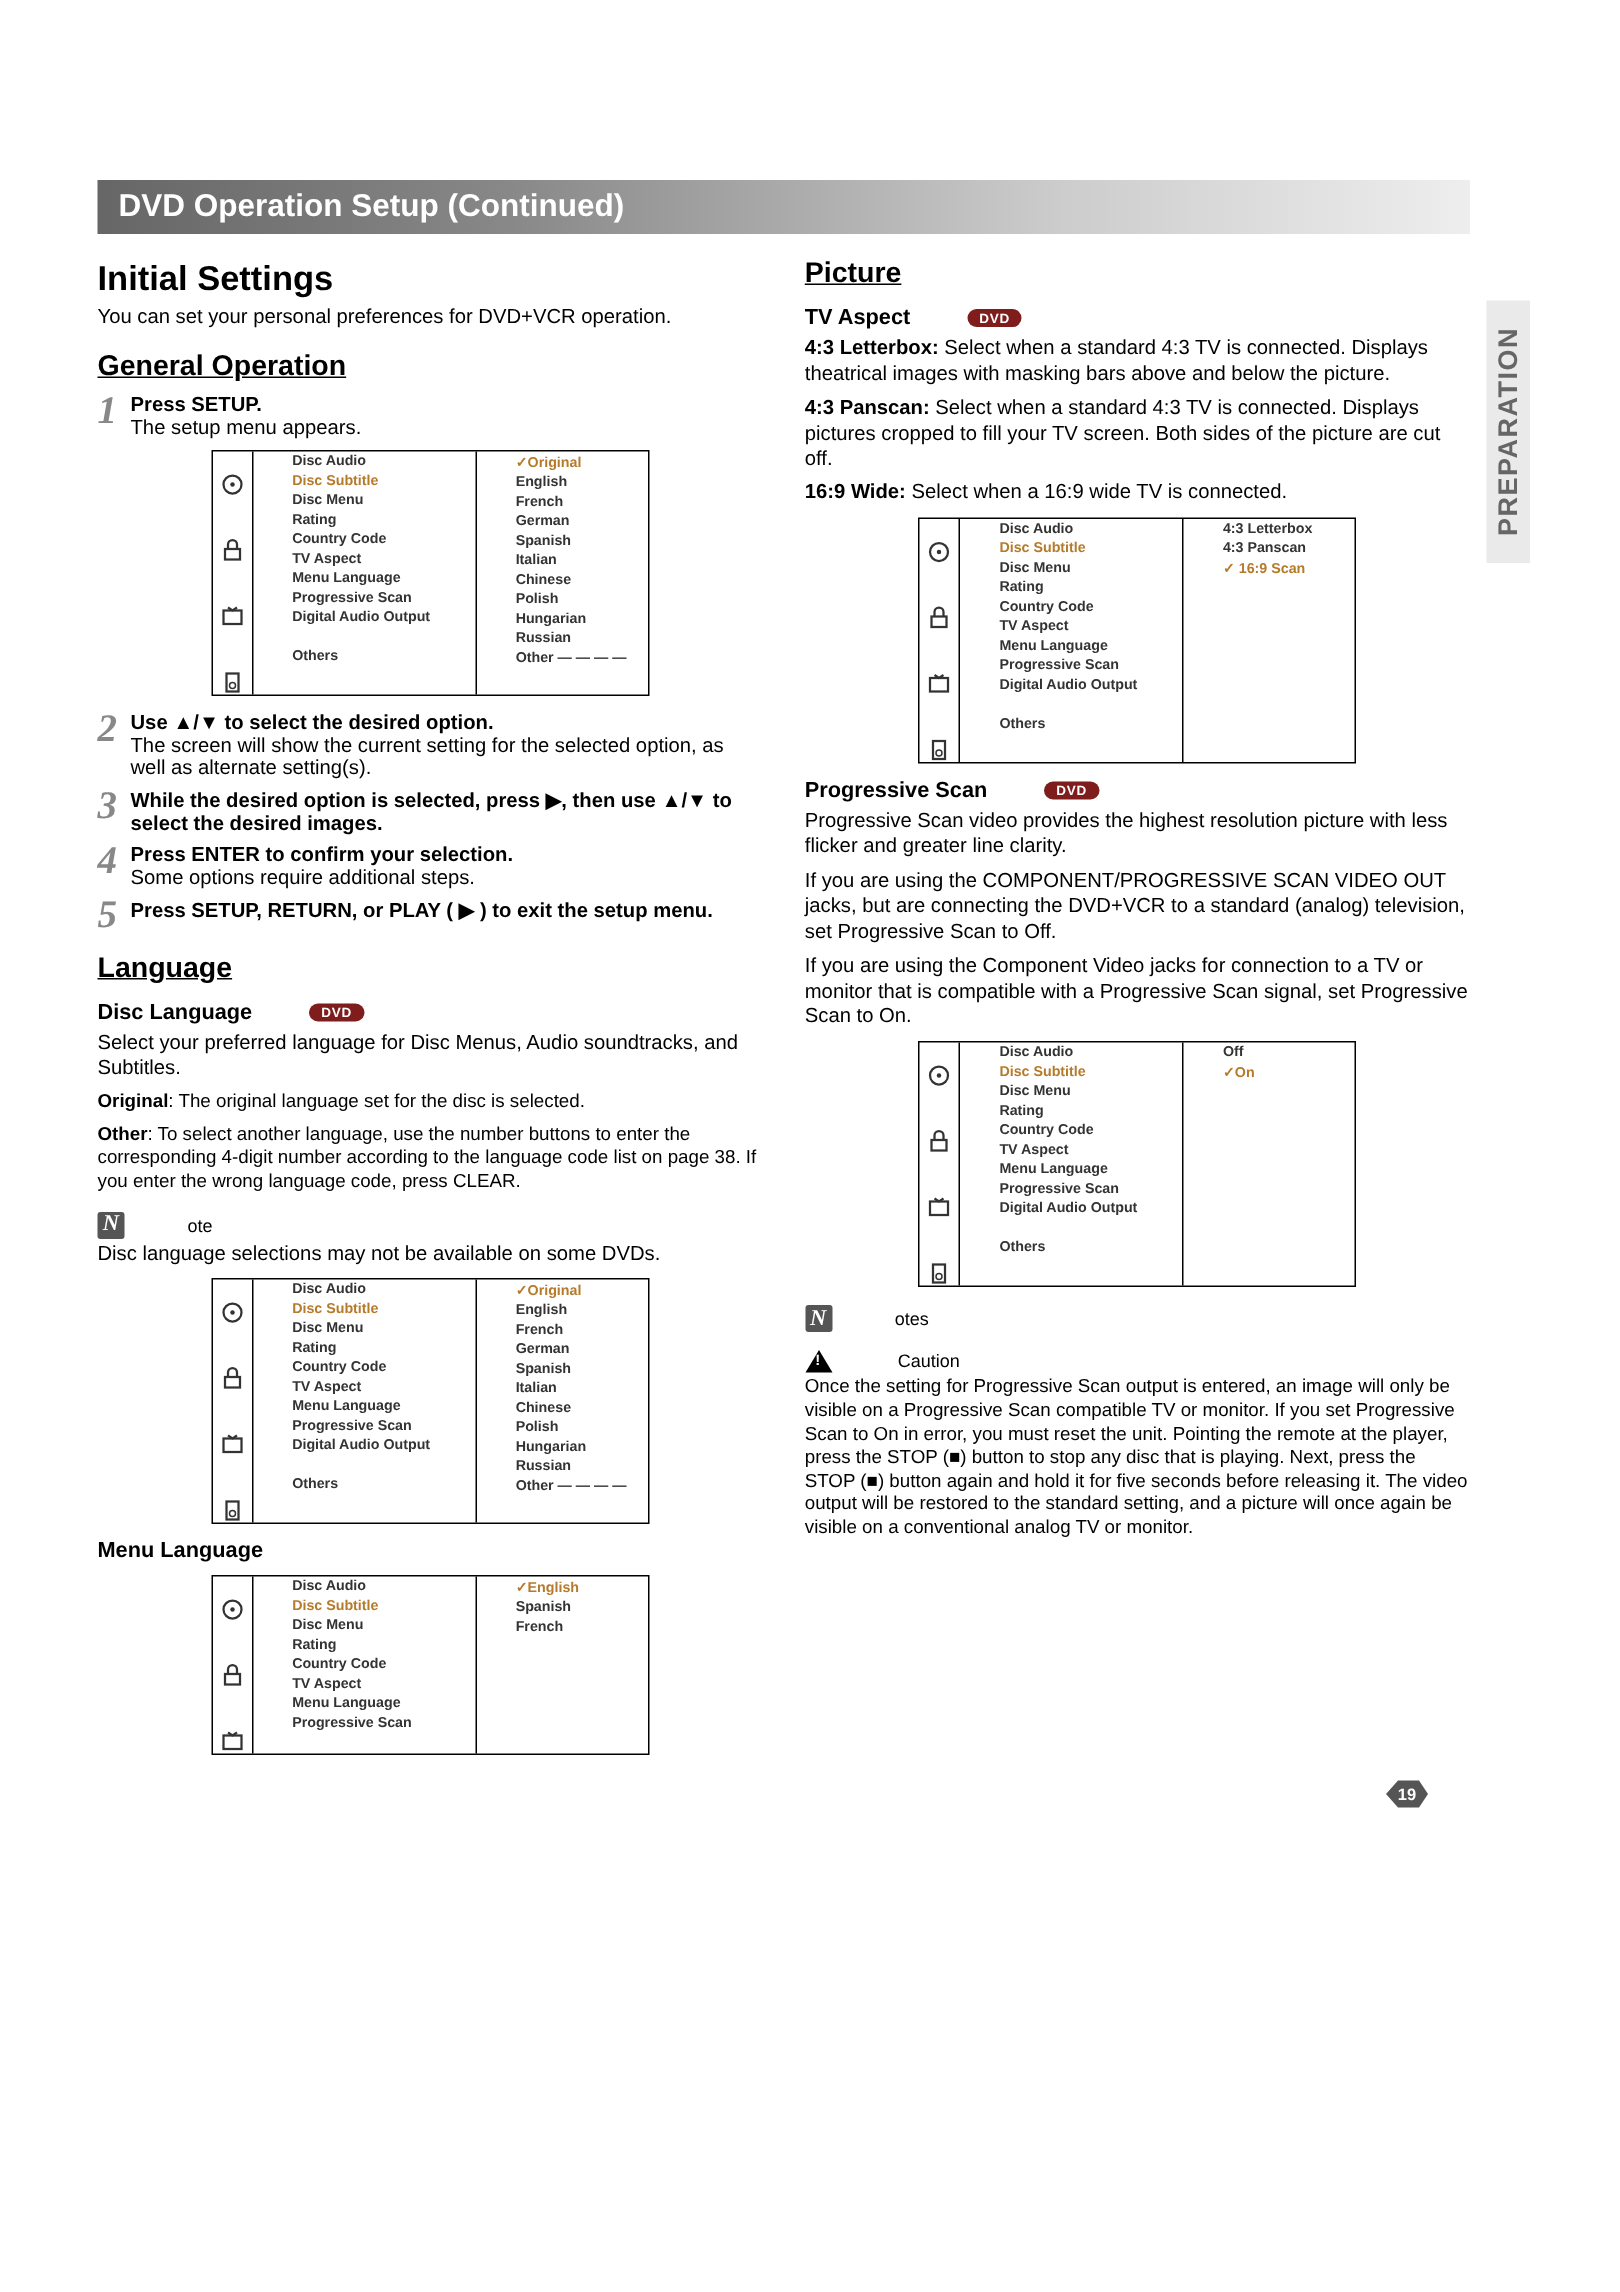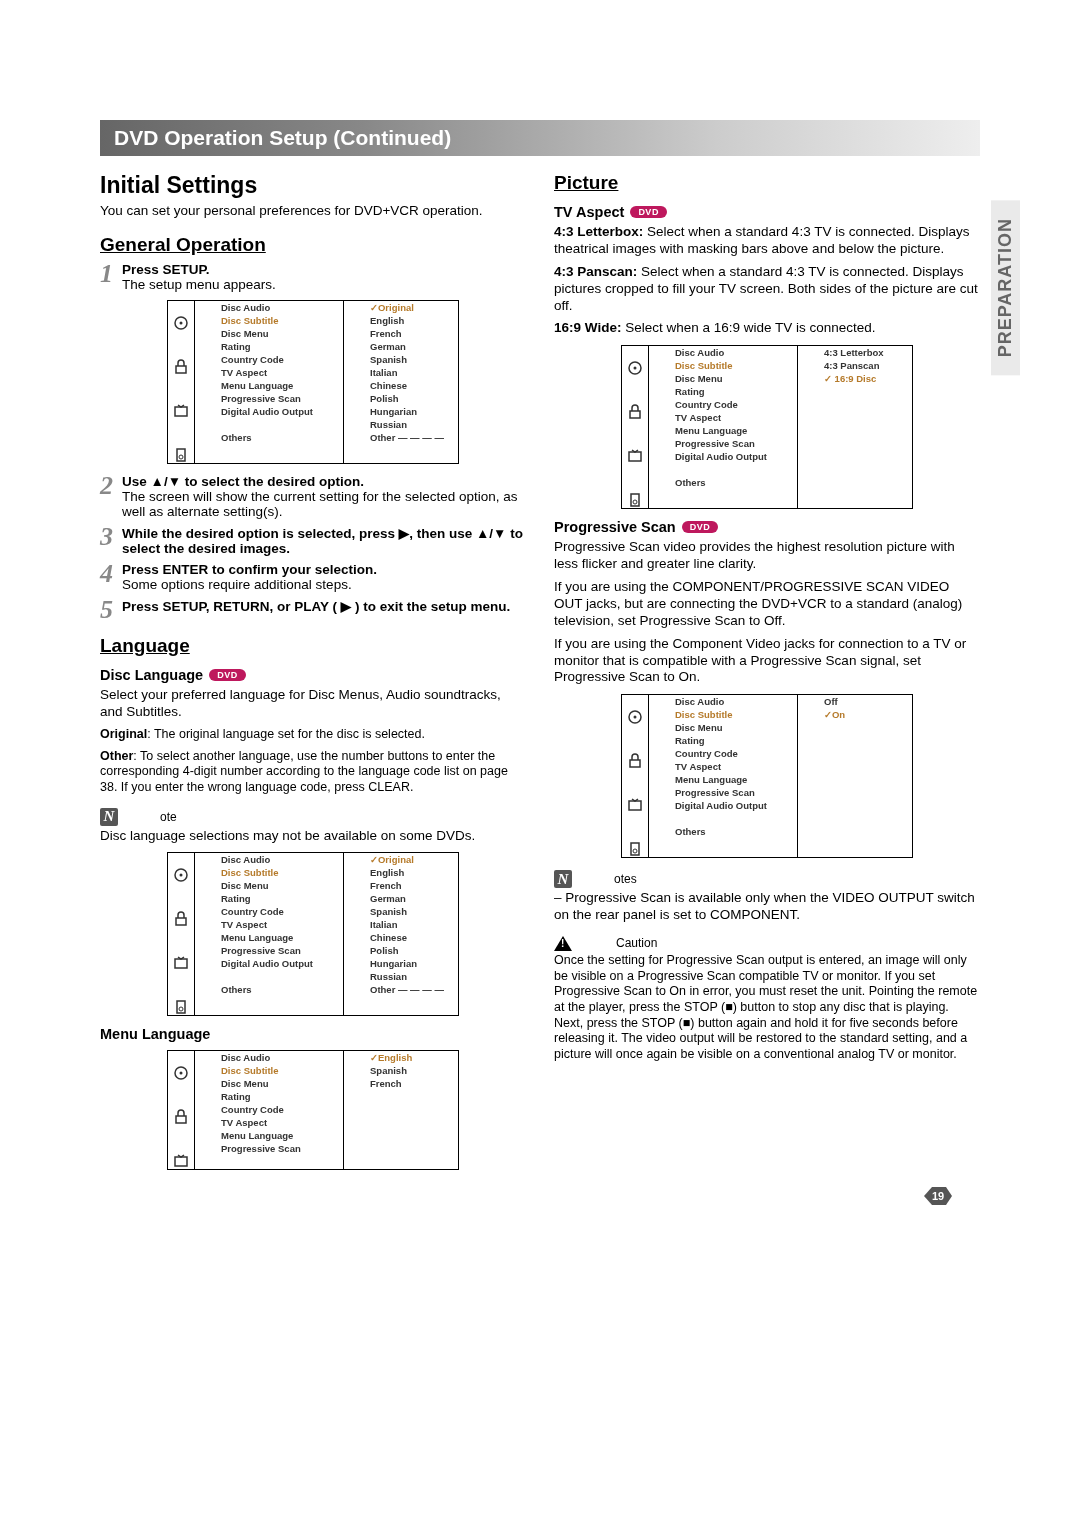--- a/index.html
+++ b/index.html
@@ -5,21 +5,21 @@
   body {
     margin: 0;
     padding: 0;
     font-family: Arial, Helvetica, sans-serif;
     font-size: 13.5px;
     color: #000;
     background: #fff;
     width: 1080px;
   }
   .page {
-    padding: 120px 100px 60px 100px;
+    padding: 120px 100px 60px 65px;
     position: relative;
   }
   .title-bar {
     background: linear-gradient(to right, #666 0%, #888 30%, #ccc 70%, #eee 100%);
     color: #fff;
     font-size: 21px;
     font-weight: bold;
     padding: 6px 14px;
     margin-bottom: 14px;
     font-family: Arial, sans-serif;
@@ -48,27 +48,28 @@
     font-weight: bold;
     margin: 10px 0 4px 0;
     display: flex;
     align-items: center;
     gap: 6px;
   }
   .dvd-badge {
     display: inline-flex;
     align-items: center;
     justify-content: center;
-    background: #be185d;
+    background: #7f1d1d;
     color: #fff;
     border-radius: 10px;
     font-size: 9px;
     font-weight: bold;
     padding: 1px 8px;
     letter-spacing: 0.5px;
+    margin-left: 32px;
   }
   p {
     margin: 2px 0 6px 0;
     line-height: 1.25;
   }
   .step {
     display: flex;
     margin: 6px 0;
     align-items: flex-start;
   }
@@ -438,21 +439,21 @@
           <div>TV Aspect</div>
           <div>Menu Language</div>
           <div>Progressive Scan</div>
           <div>Digital Audio Output</div>
           <div>&nbsp;</div>
           <div>Others</div>
         </div>
         <div class="setup-right">
           <div>4:3 Letterbox</div>
           <div>4:3 Panscan</div>
-          <div class="sel">✓ 16:9 Disc</div>
+          <div class="sel">✓ 16:9 Scan</div>
         </div>
       </div>
 
       <h3 class="minihead">
         <span>Progressive Scan</span>
         <span class="dvd-badge">DVD</span>
       </h3>
       <p>Progressive Scan video provides the highest resolution picture with less flicker and greater line clarity.</p>
       <p>If you are using the COMPONENT/PROGRESSIVE SCAN VIDEO OUT jacks, but are connecting the DVD+VCR to a standard (analog) television, set Progressive Scan to Off.</p>
       <p>If you are using the Component Video jacks for connection to a TV or monitor that is compatible with a Progressive Scan signal, set Progressive Scan to On.</p>
@@ -492,21 +493,20 @@
         <div class="setup-right">
           <div>Off</div>
           <div class="sel">✓On</div>
         </div>
       </div>
 
       <div class="note-head">
         <span class="note-badge">N</span>
         <span class="note-text">otes</span>
       </div>
-      <p>– Progressive Scan is available only when the VIDEO OUTPUT switch on the rear panel is set to COMPONENT.</p>
 
       <div class="caution-head">
         <span class="warn-tri"></span>
         <span class="note-text">Caution</span>
       </div>
       <p class="small">Once the setting for Progressive Scan output is entered, an image will only be visible on a Progressive Scan compatible TV or monitor. If you set Progressive Scan to On in error, you must reset the unit. Pointing the remote at the player, press the STOP (■) button to stop any disc that is playing. Next, press the STOP (■) button again and hold it for five seconds before releasing it. The video output will be restored to the standard setting, and a picture will once again be visible on a conventional analog TV or monitor.</p>
 
     </div>
   </div>
 

